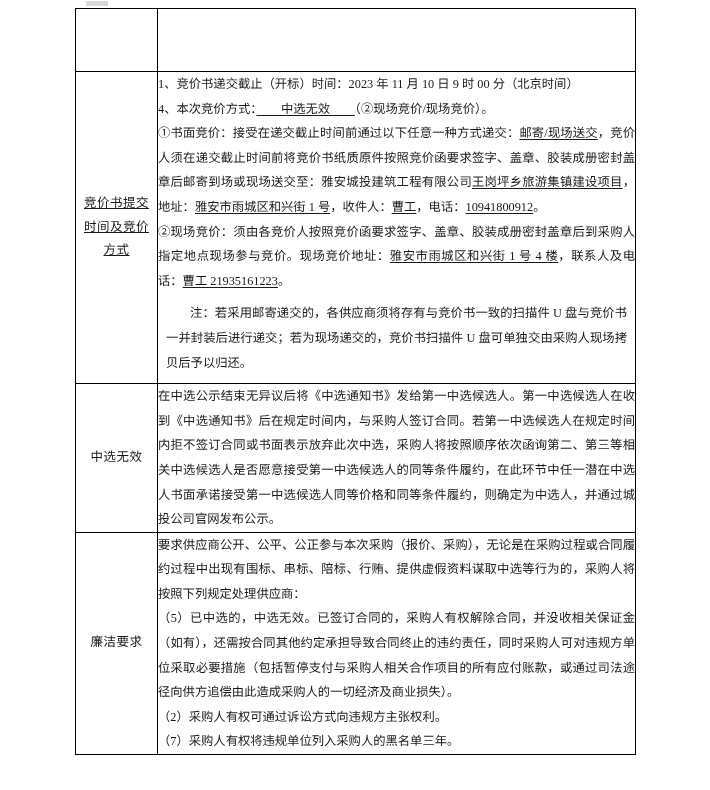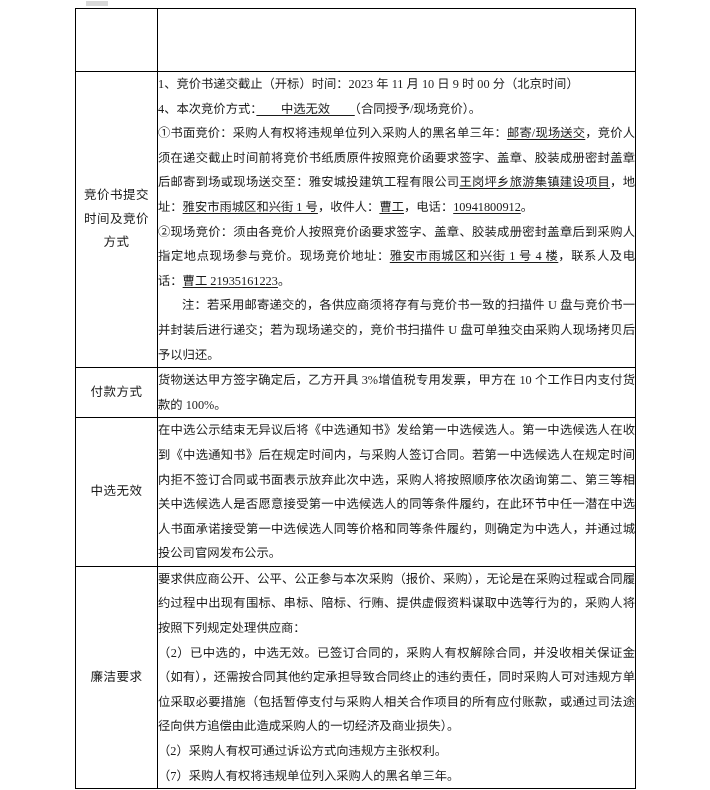--- a/index.html
+++ b/index.html
@@ -63,25 +63,26 @@
     text-indent: 0;
   }
   .u {
     text-decoration: underline;
     text-underline-offset: 2px;
   }
   .spacer-row td {
     height: 62px;
   }
   .note {
-    margin: 0;
+    margin: 8px;
     text-indent: 24px;
   }
   .label-stack {
     display: block;
+    text-decoration: underline;
   }
   .label-stack span {
     display: block;
   }
 </style>
 </head>
 <body>
 
 <div class="page">
 
@@ -103,49 +104,43 @@
         <td class="label-cell">
           <span class="label-stack">
             <span>竞价书提交</span>
             <span>时间及竞价</span>
             <span>方式</span>
           </span>
         </td>
         <td class="body-cell">
           <p class="p">1、竞价书递交截止（开标）时间：2023 年 11 月 10 日 9 时 00 分（北京时间）</p>
 
-          <p class="p"><span>4、本次竞价方式：</span><span class="u">　　中选无效　　</span><span>（合同授予/现场竞价）。</span></p>
+          <p class="p"><span>4、本次竞价方式：</span><span class="u">　　中选无效　　</span><span>（②现场竞价/现场竞价）。</span></p>
 
-          <p class="p"><span>①书面竞价：采购人有权将违规单位列入采购人的黑名单三年：</span><span class="u">邮寄/现场送交</span><span>，竞价人须在递交截止时间前将竞价书纸质原件按照竞价函要求签字、盖章、胶装成册密封盖章后邮寄到场或现场送交至：雅安城投建筑工程有限公司</span><span class="u">王岗坪乡旅游集镇建设项目</span><span>，地址：</span><span class="u">雅安市雨城区和兴街 1 号</span><span>，收件人：</span><span class="u">曹工</span><span>，电话：</span><span class="u">10941800912</span><span>。</span></p>
+          <p class="p"><span>①书面竞价：接受在递交截止时间前通过以下任意一种方式递交：</span><span class="u">邮寄/现场送交</span><span>，竞价人须在递交截止时间前将竞价书纸质原件按照竞价函要求签字、盖章、胶装成册密封盖章后邮寄到场或现场送交至：雅安城投建筑工程有限公司</span><span class="u">王岗坪乡旅游集镇建设项目</span><span>，地址：</span><span class="u">雅安市雨城区和兴街 1 号</span><span>，收件人：</span><span class="u">曹工</span><span>，电话：</span><span class="u">10941800912</span><span>。</span></p>
 
           <p class="p"><span>②现场竞价：须由各竞价人按照竞价函要求签字、盖章、胶装成册密封盖章后到采购人指定地点现场参与竞价。现场竞价地址：</span><span class="u">雅安市雨城区和兴街 1 号 4 楼</span><span>，联系人及电话：</span><span class="u">曹工 21935161223</span><span>。</span></p>
 
           <p class="note">注：若采用邮寄递交的，各供应商须将存有与竞价书一致的扫描件 U 盘与竞价书一并封装后进行递交；若为现场递交的，竞价书扫描件 U 盘可单独交由采购人现场拷贝后予以归还。</p>
         </td>
       </tr>
 
-      <tr>
-        <td class="label-cell">付款方式</td>
-        <td class="body-cell">
-          <p class="p">货物送达甲方签字确定后，乙方开具 3%增值税专用发票，甲方在 10 个工作日内支付货款的 100%。</p>
-        </td>
-      </tr>
 
       <tr>
         <td class="label-cell">中选无效</td>
         <td class="body-cell">
           <p class="p">在中选公示结束无异议后将《中选通知书》发给第一中选候选人。第一中选候选人在收到《中选通知书》后在规定时间内，与采购人签订合同。若第一中选候选人在规定时间内拒不签订合同或书面表示放弃此次中选，采购人将按照顺序依次函询第二、第三等相关中选候选人是否愿意接受第一中选候选人的同等条件履约，在此环节中任一潜在中选人书面承诺接受第一中选候选人同等价格和同等条件履约，则确定为中选人，并通过城投公司官网发布公示。</p>
         </td>
       </tr>
 
       <tr>
         <td class="label-cell">廉洁要求</td>
         <td class="body-cell">
           <p class="p">要求供应商公开、公平、公正参与本次采购（报价、采购），无论是在采购过程或合同履约过程中出现有围标、串标、陪标、行贿、提供虚假资料谋取中选等行为的，采购人将按照下列规定处理供应商：</p>
-          <p class="p">（2）已中选的，中选无效。已签订合同的，采购人有权解除合同，并没收相关保证金（如有），还需按合同其他约定承担导致合同终止的违约责任，同时采购人可对违规方单位采取必要措施（包括暂停支付与采购人相关合作项目的所有应付账款，或通过司法途径向供方追偿由此造成采购人的一切经济及商业损失）。</p>
+          <p class="p">（5）已中选的，中选无效。已签订合同的，采购人有权解除合同，并没收相关保证金（如有），还需按合同其他约定承担导致合同终止的违约责任，同时采购人可对违规方单位采取必要措施（包括暂停支付与采购人相关合作项目的所有应付账款，或通过司法途径向供方追偿由此造成采购人的一切经济及商业损失）。</p>
           <p class="p">（2）采购人有权可通过诉讼方式向违规方主张权利。</p>
           <p class="p">（7）采购人有权将违规单位列入采购人的黑名单三年。</p>
         </td>
       </tr>
 
     </tbody>
   </table>
 </div>
 
 </body></html>

